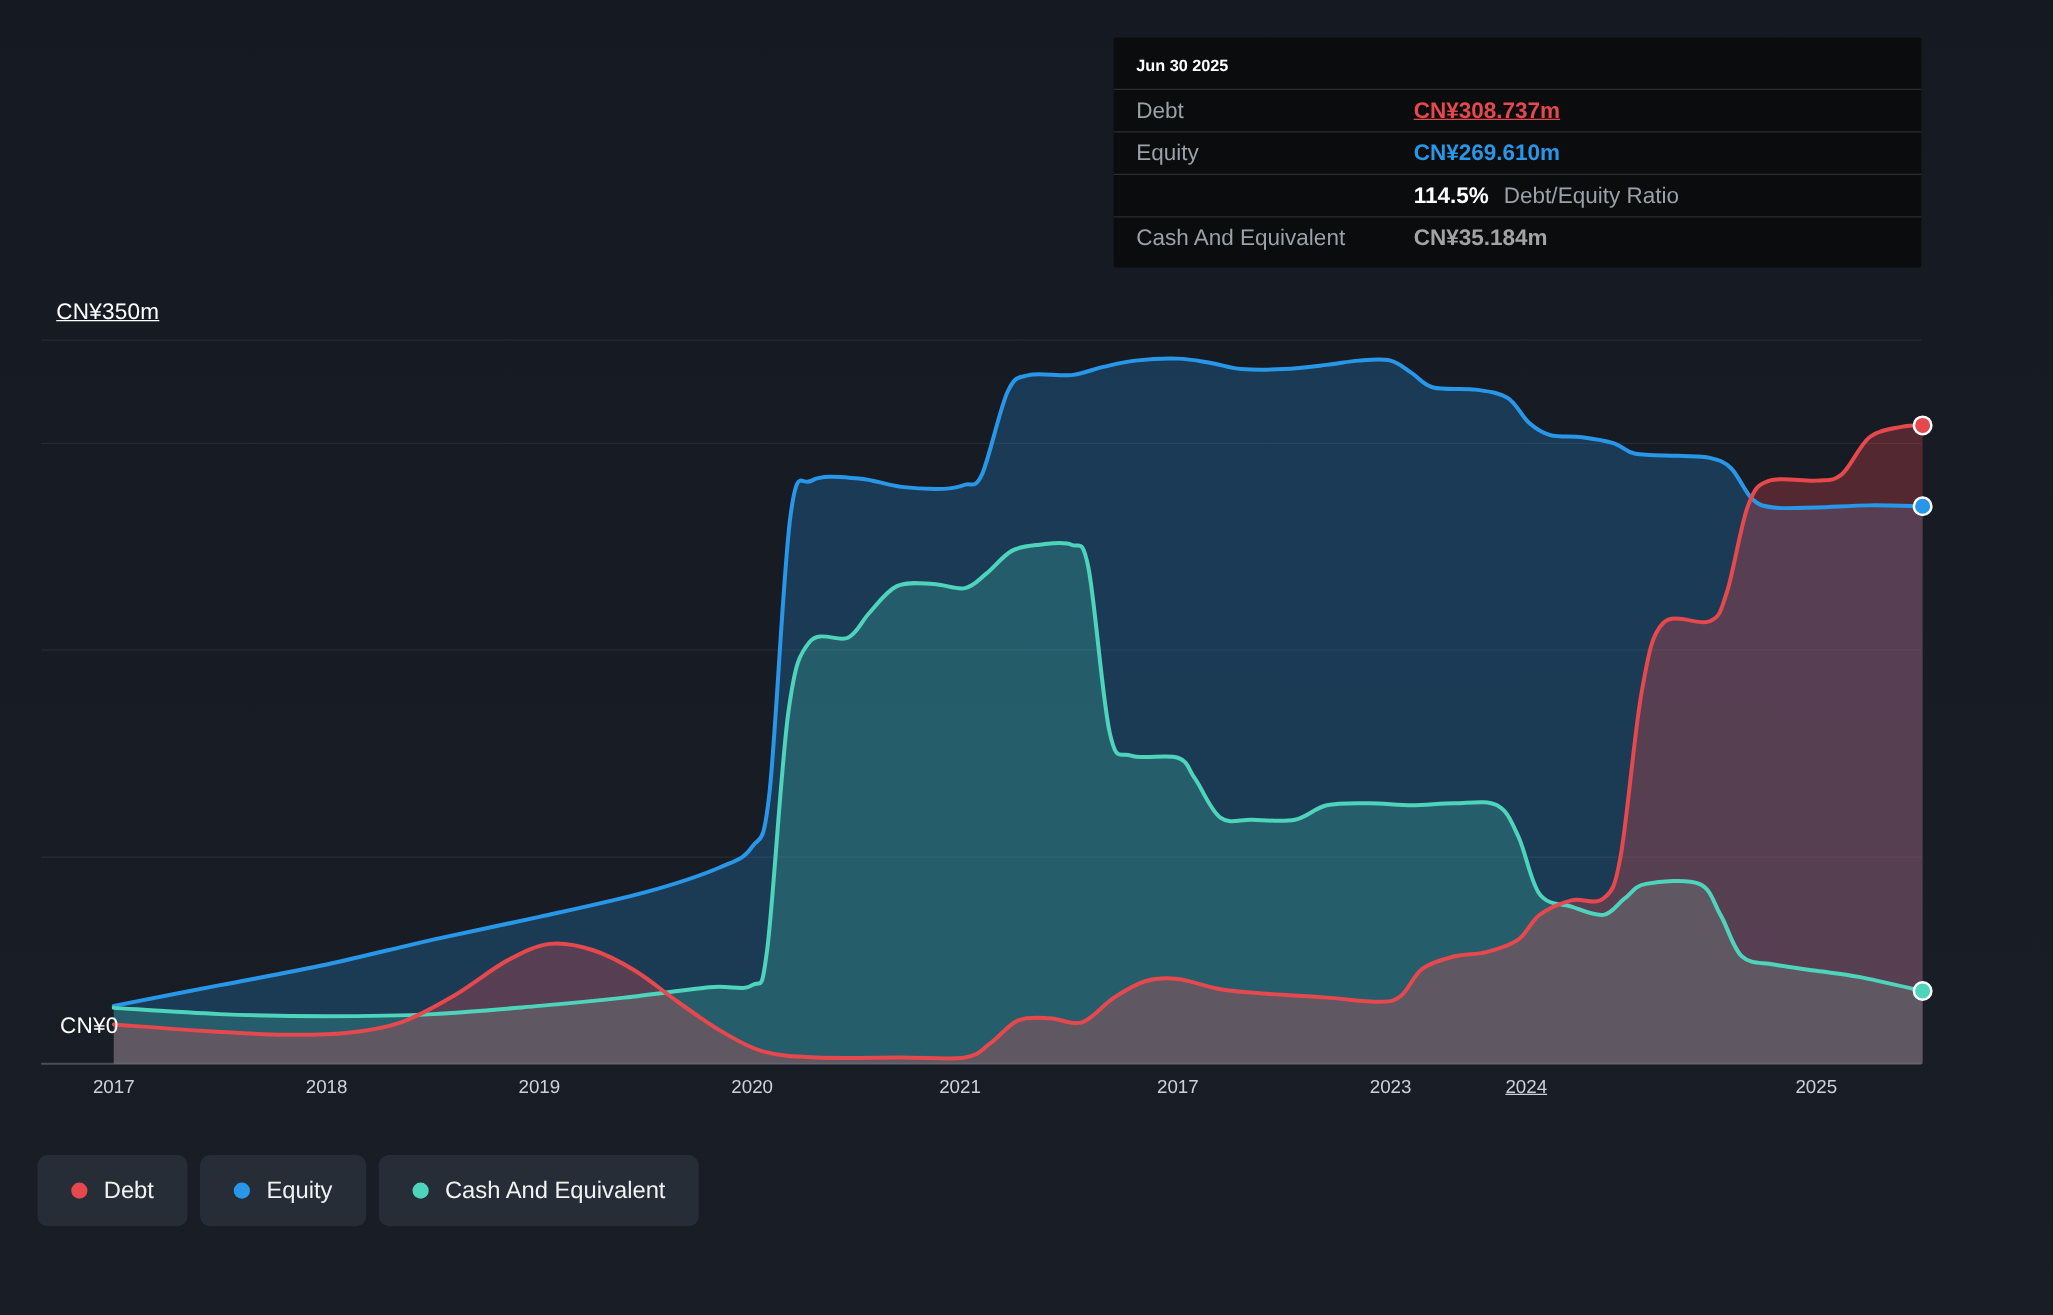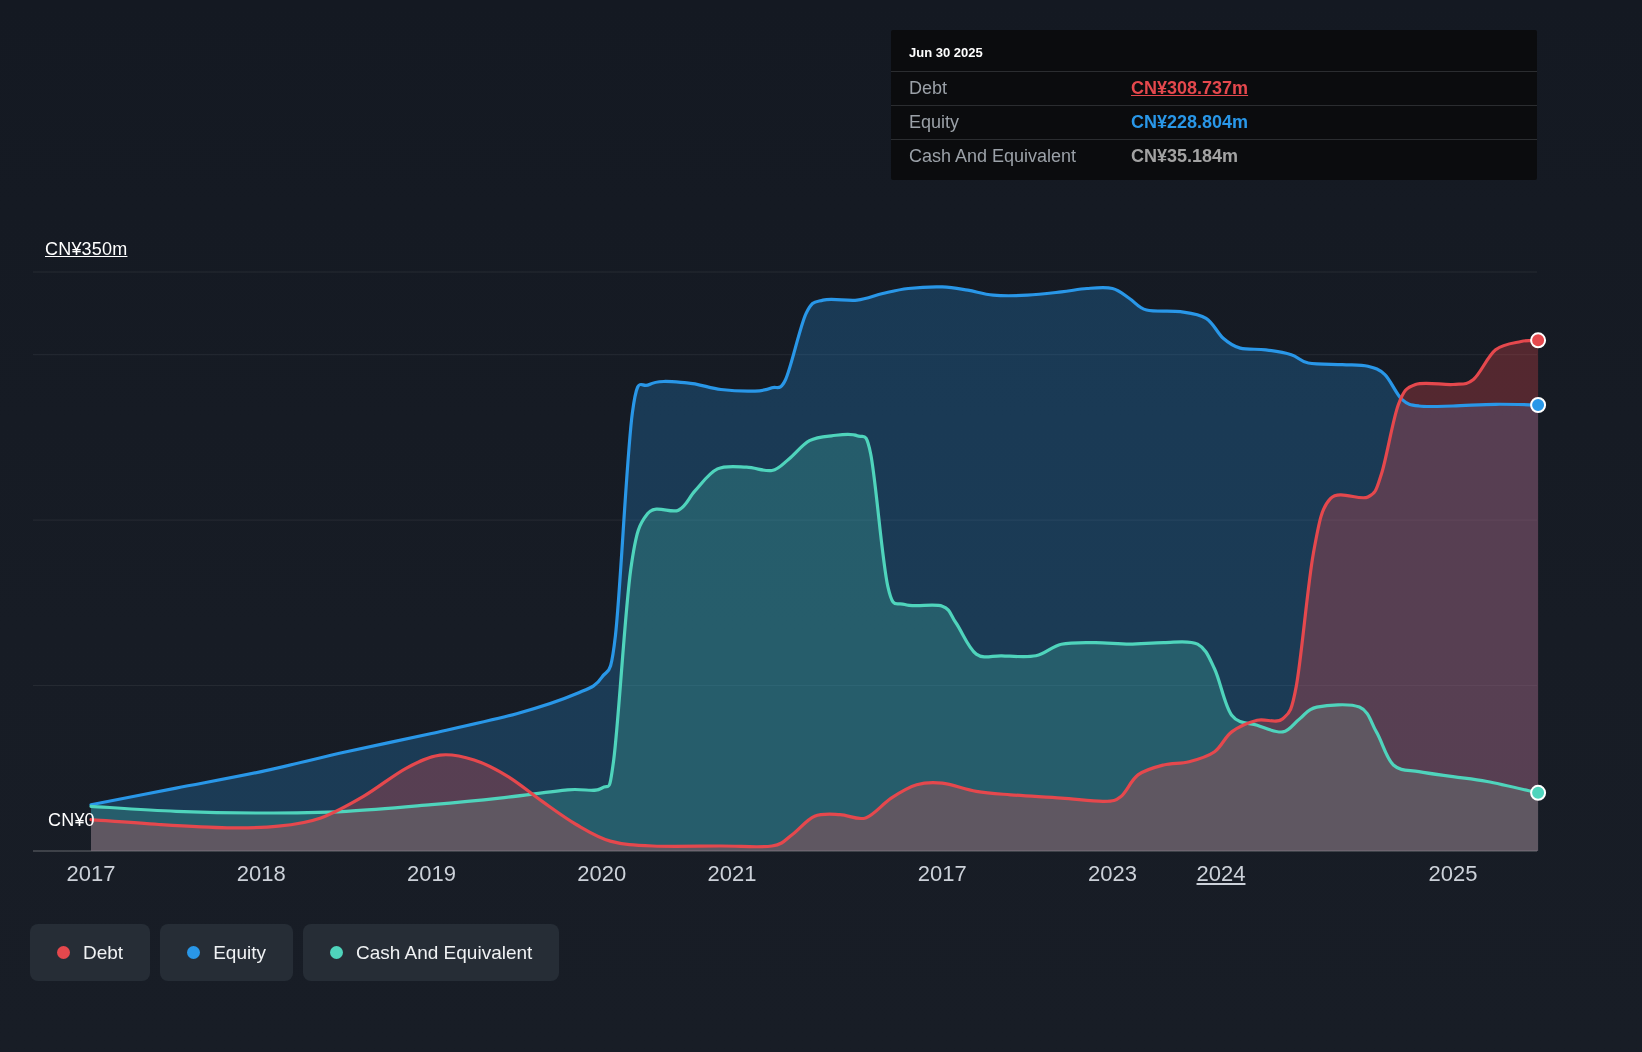--- a/index.html
+++ b/index.html
@@ -6,21 +6,21 @@
   .stage{
     position:relative;width:1642px;height:1052px;overflow:hidden;
     background:linear-gradient(180deg,#141922 0%,#171c25 60%,#181d26 100%);
     font-family:"Liberation Sans","DejaVu Sans",sans-serif;color:#fff;
   }
   #chartSvg{position:absolute;left:0;top:0;}
   .ylab{position:absolute;font-size:18px;color:#ffffff;letter-spacing:.2px;}
   .ylab-top{left:45px;top:239px;text-decoration:underline;}
   .ylab-zero{left:48px;top:810px;}
   #xlabels{position:absolute;top:861px;left:0;width:100%;height:26px;}
-  .xlab{position:absolute;top:0;width:80px;text-align:center;font-size:22px;color:#ccd1d9;}
+  .xlab{position:absolute;top:0;width:80px;text-align:center;font-size:15px;color:#ccd1d9;}
   .tooltip{
     position:absolute;left:891px;top:30px;width:646px;box-sizing:border-box;
     background:#0b0c0e;border-radius:2px;padding-bottom:7px;
   }
   .tt-title{font-size:13px;font-weight:bold;color:#ffffff;padding:15px 18px 11px;}
   .tt-row{display:flex;align-items:center;height:33px;padding:0 18px;border-top:1px solid #2b2d30;font-size:18px;}
   .tt-label{flex:0 0 222px;color:#9ba1a8;}
   .tt-value{font-weight:bold;}
   .tt-ratio-val{font-weight:bold;color:#ffffff;}
   .tt-muted{color:#9ba1a8;font-weight:normal;margin-left:7px;}
@@ -54,40 +54,47 @@
     </svg>
 
   <div class="ylab ylab-top">CN¥350m</div>
   <div class="ylab ylab-zero">CN¥0</div>
 
   <div id="xlabels">
       <span class="xlab" style="left: 51px;">2017</span>
       <span class="xlab" style="left: 221.25px;">2018</span>
       <span class="xlab" style="left: 391.5px;">2019</span>
       <span class="xlab" style="left: 561.75px;">2020</span>
-      <span class="xlab" style="left: 692px;">2021</span>
+      <span class="xlab" style="left: 728px;">2021</span>
       <span class="xlab" style="left: 902.25px;">2017</span>
       <span class="xlab" style="left: 1072.5px;">2023</span>
       <span class="xlab" style="left: 1181px; text-decoration: underline;">2024</span>
       <span class="xlab" style="left: 1413px;">2025</span>
     </div>
 
   <div class="tooltip">
     <div class="tt-title">Jun 30 2025</div>
 
     <div class="tt-row">
       <span class="tt-label">Debt</span>
       <span class="tt-value" style="color: rgb(229, 72, 77); text-decoration: underline;">CN¥308.737m</span>
     </div>
 
     <div class="tt-row">
       <span class="tt-label">Equity</span>
-      <span class="tt-value" style="color: rgb(41, 151, 232);">CN¥228.804m</span>
+      <span class="tt-value" style="color: rgb(41, 151, 232);">CN¥269.610m</span>
     </div>
 
+    <div class="tt-row">
+      <span class="tt-label"></span>
+      <span>
+        <span class="tt-ratio-val">114.5%</span>
+        <span class="tt-muted">Debt/Equity Ratio</span>
+      </span>
+    </div>
 
     <div class="tt-row">
       <span class="tt-label">Cash And Equivalent</span>
       <span class="tt-value" style="color: #a3a3a3;">CN¥35.184m</span>
     </div>
   </div>
 
   <div class="legend">
     <div class="pill">
       <span class="dot" style="background-color: rgb(229, 72, 77);"></span>

